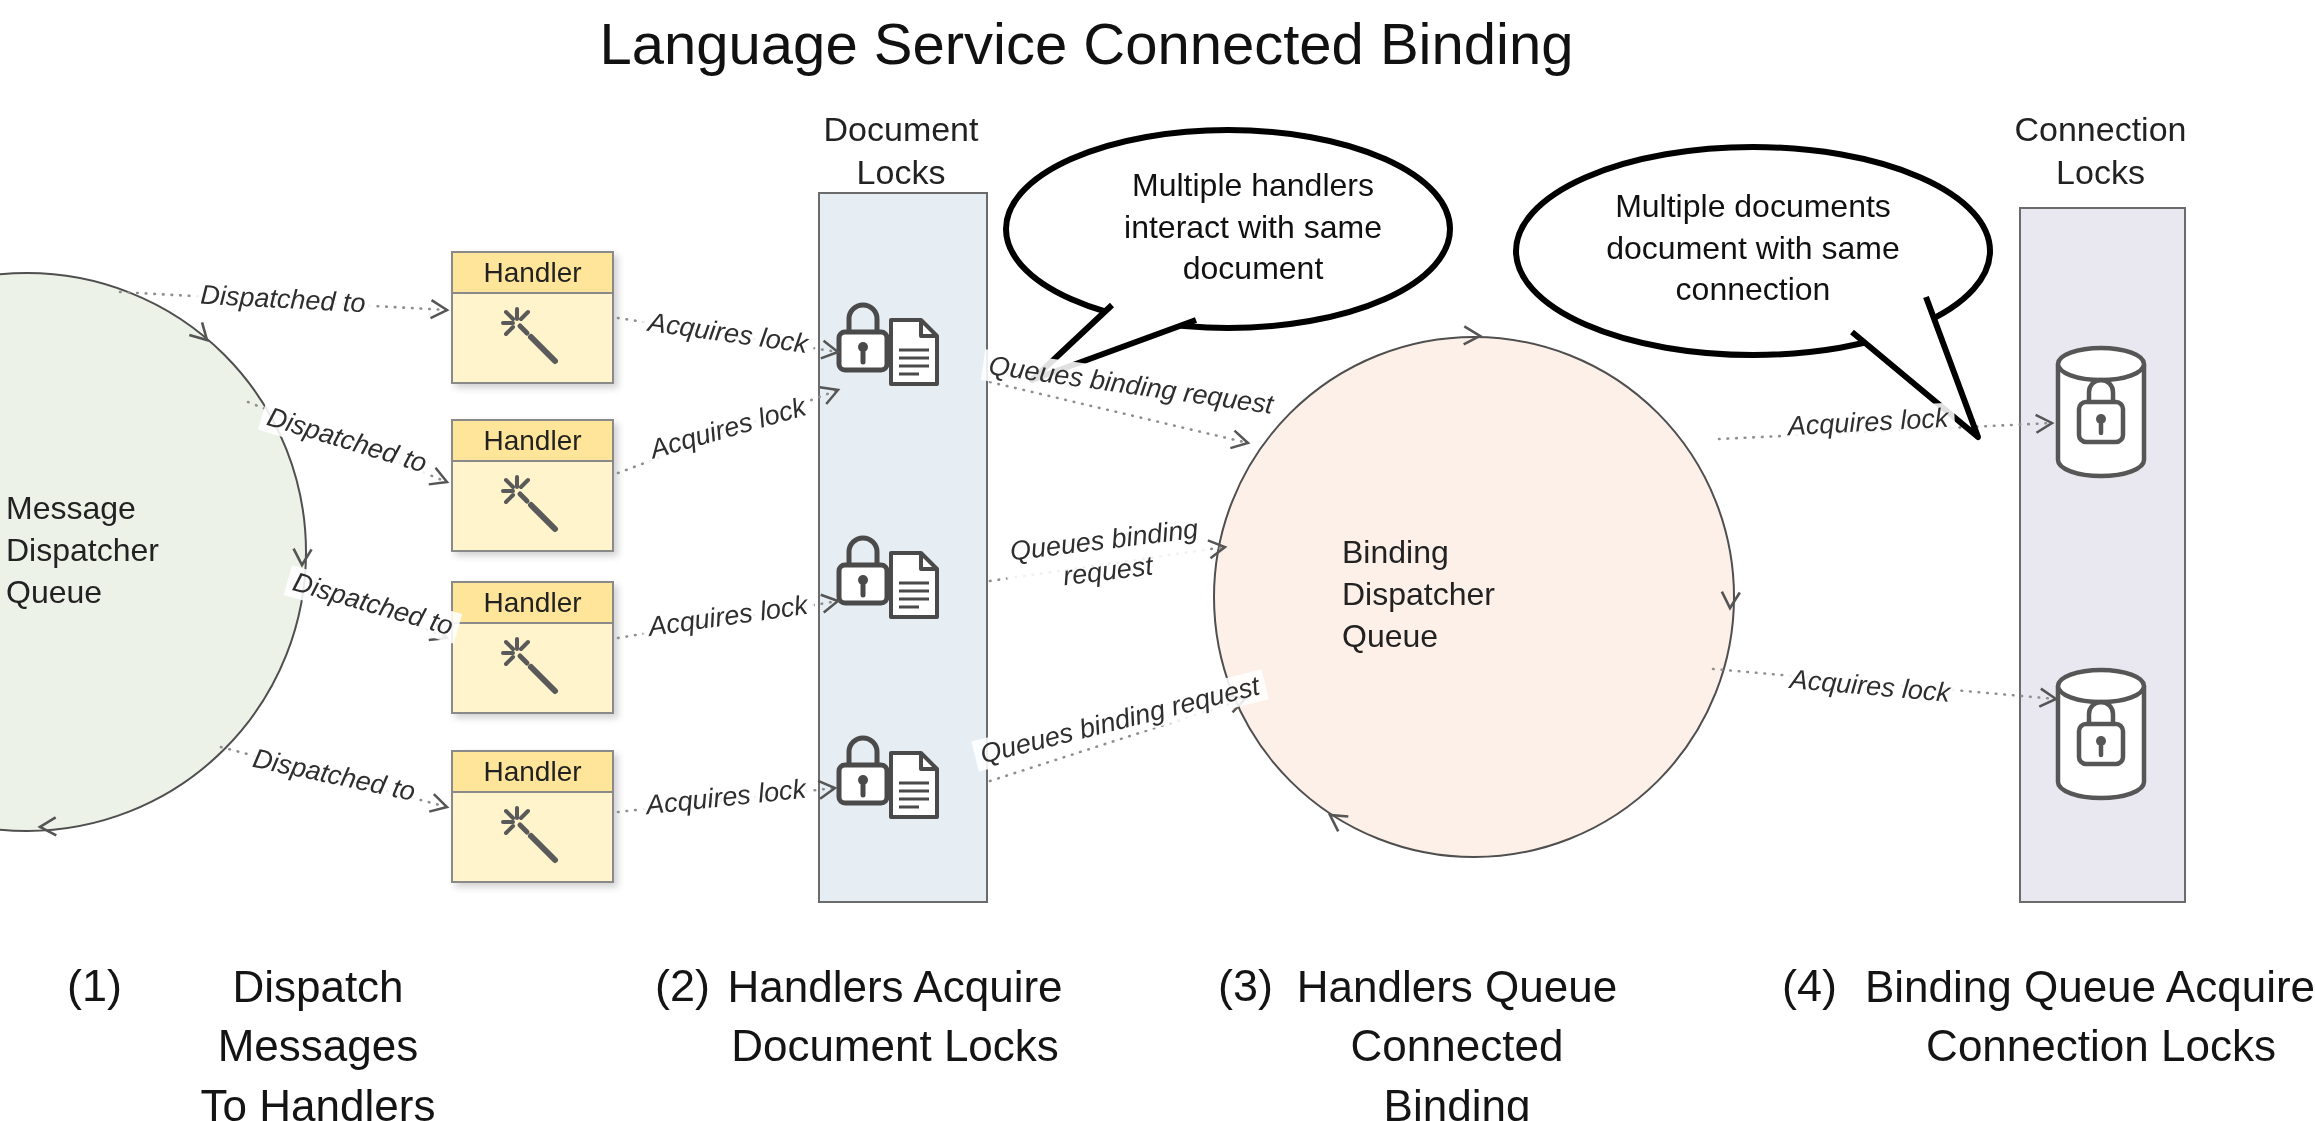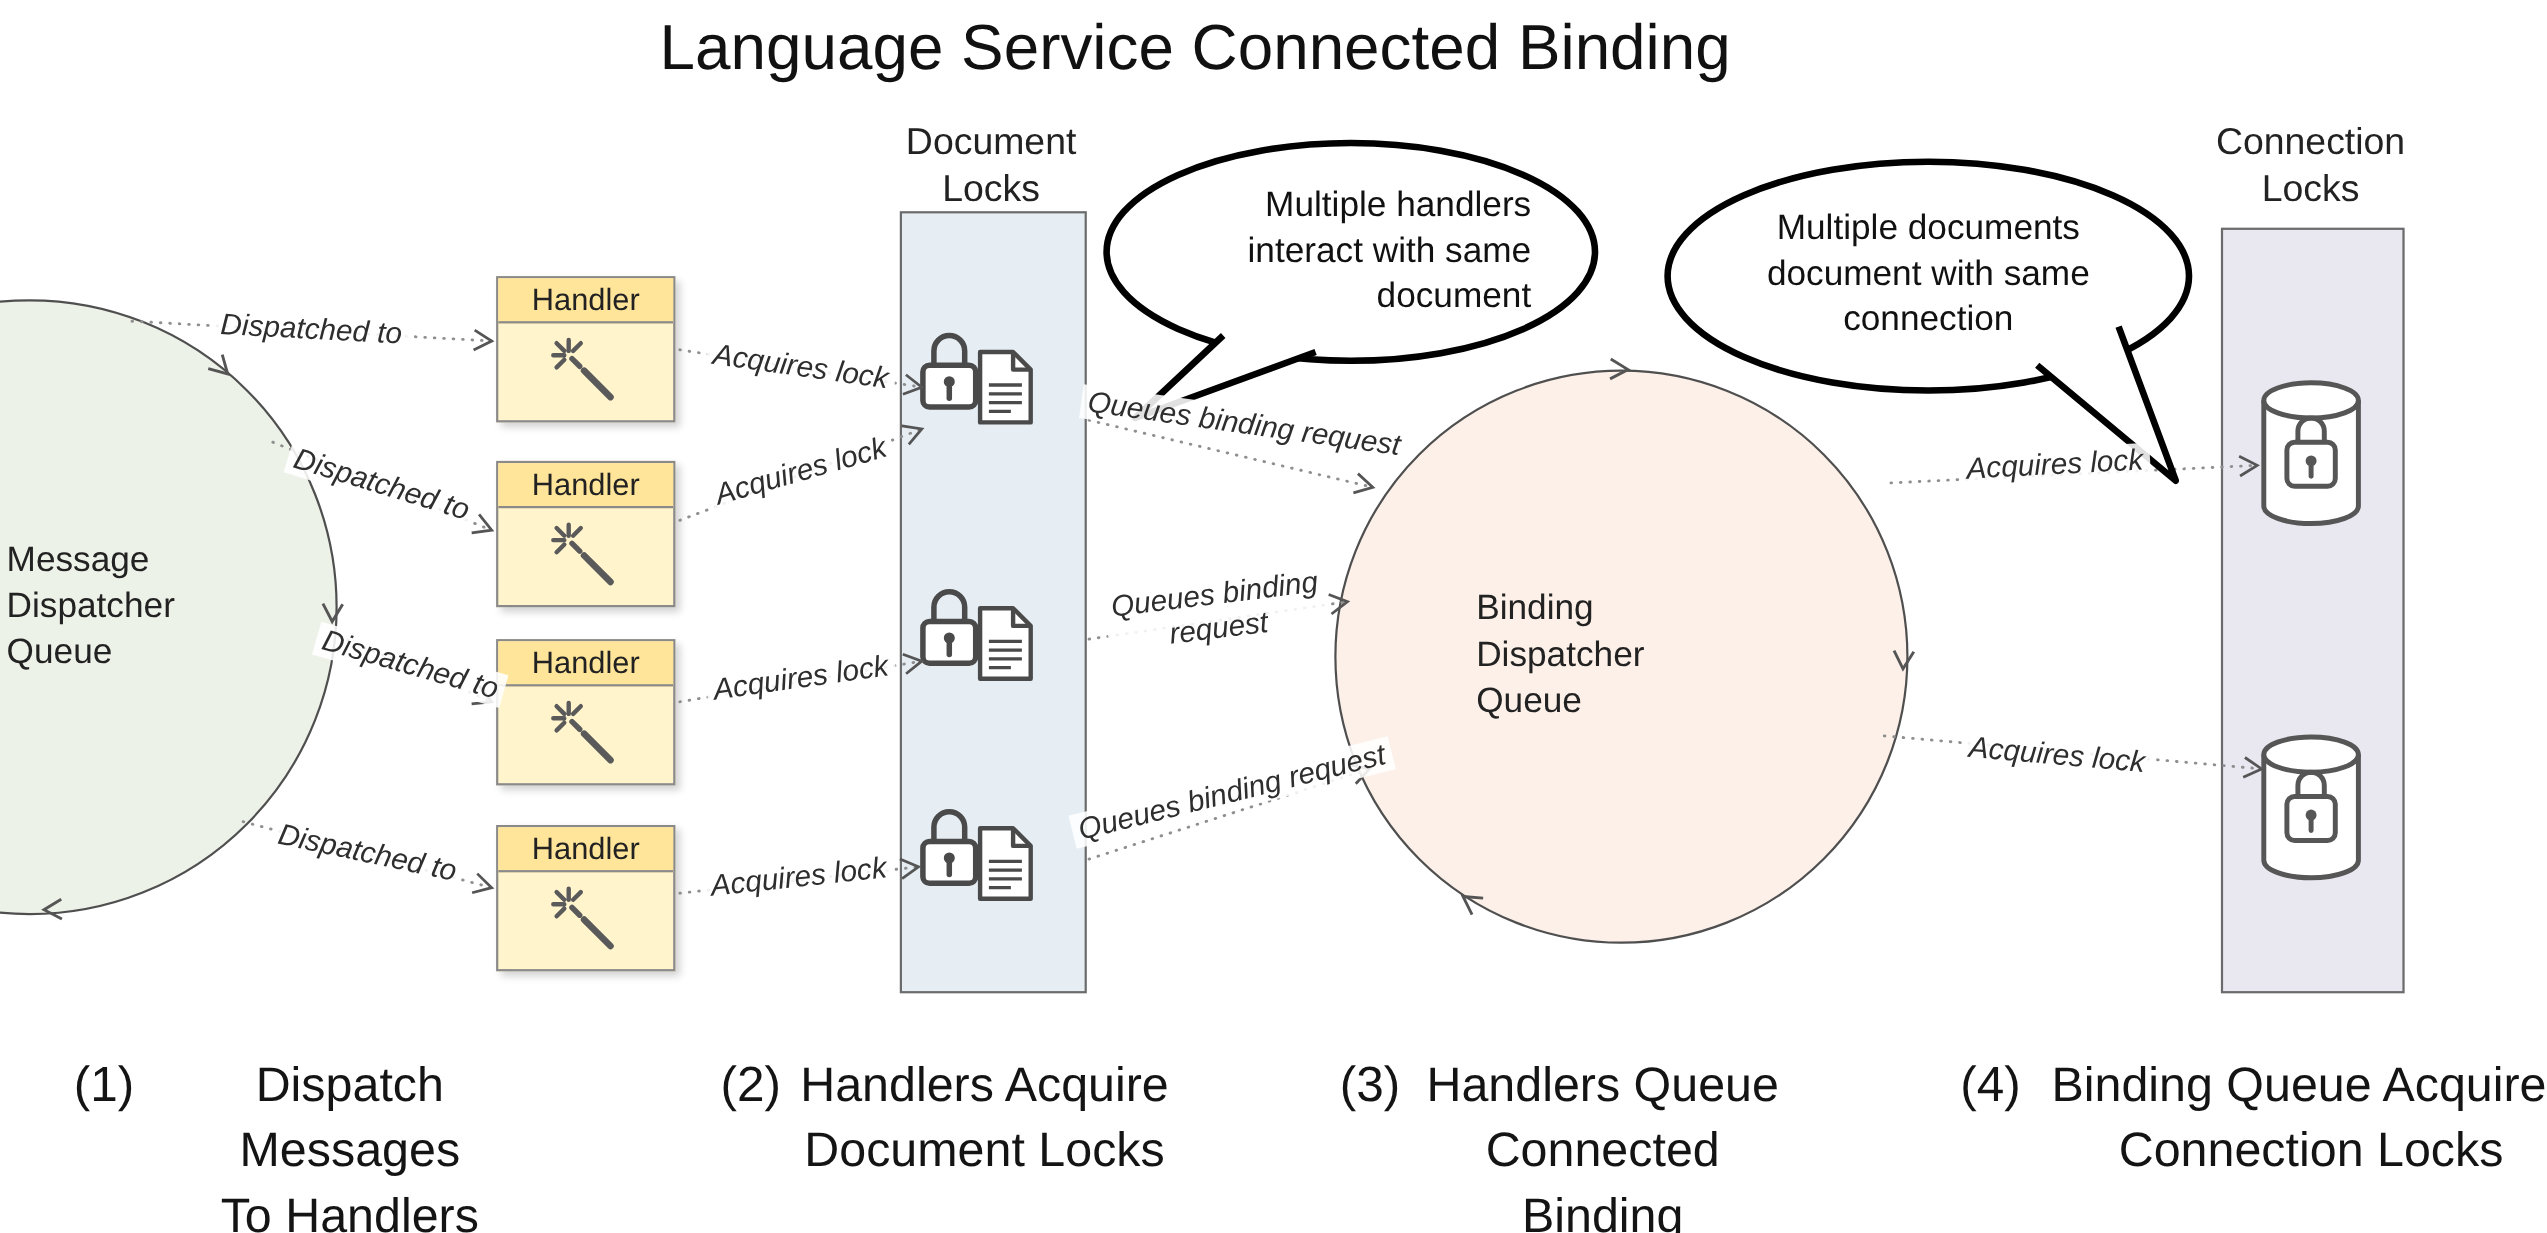--- a/index.html
+++ b/index.html
@@ -219,21 +219,21 @@
     <g>
       <ellipse cx="1228" cy="229" rx="222" ry="99" fill="#fff" stroke="#000" stroke-width="6"></ellipse>
       <path d="M1112 305 L1032 380 L1196 320" fill="#fff" stroke="#000" stroke-width="6" stroke-linejoin="round"></path>
     </g>
     <g>
       <ellipse cx="1753" cy="251" rx="237" ry="104" fill="#fff" stroke="#000" stroke-width="6"></ellipse>
       <path d="M1852 332 L1978 437 L1926 297" fill="#fff" stroke="#000" stroke-width="6" stroke-linejoin="round"></path>
     </g>
   </svg>
 
-  <div class="bubble-text pre" style="left:1032px;top:165px;width:360px;text-align:right;">Multiple handlers
+  <div class="bubble-text pre" style="left:1073px;top:165px;width:360px;">Multiple handlers
 interact with same
 document</div>
   <div class="bubble-text pre" style="left:1573px;top:186px;width:360px;">Multiple documents
 document with same
 connection</div>
 
   <div class="lbl" style="left:283px;top:301px;transform:translate(-50%,-55%) rotate(3deg);">Dispatched to</div>
   <div class="lbl" style="left:347px;top:442px;transform:translate(-50%,-55%) rotate(17deg);">Dispatched to</div>
   <div class="lbl" style="left:373px;top:606px;transform:translate(-50%,-55%) rotate(16deg);">Dispatched to</div>
   <div class="lbl" style="left:334px;top:777px;transform:translate(-50%,-55%) rotate(12deg);">Dispatched to</div>

